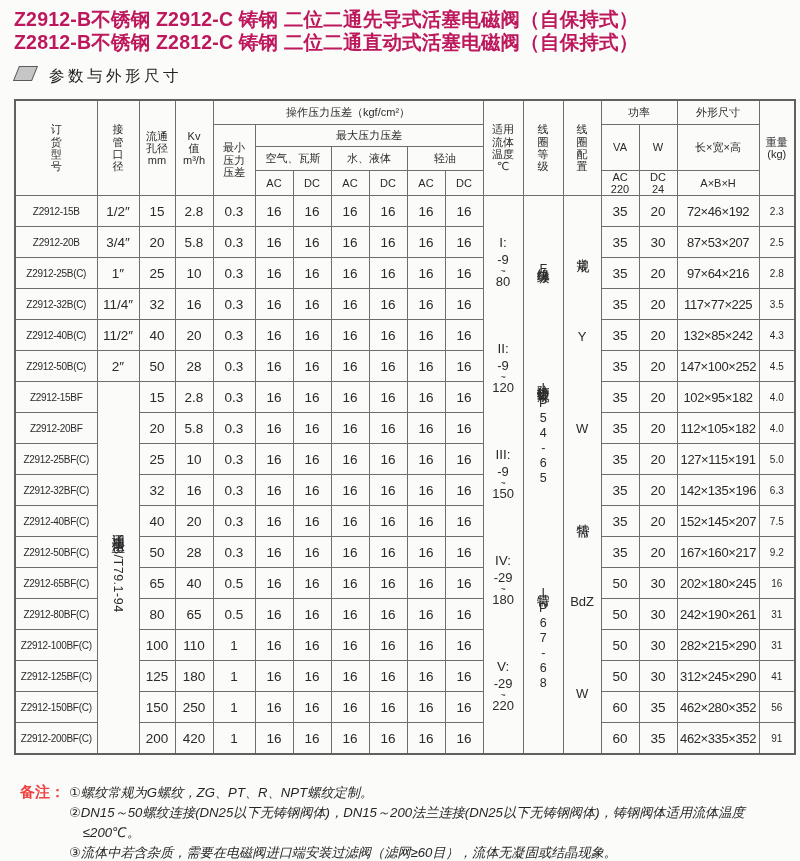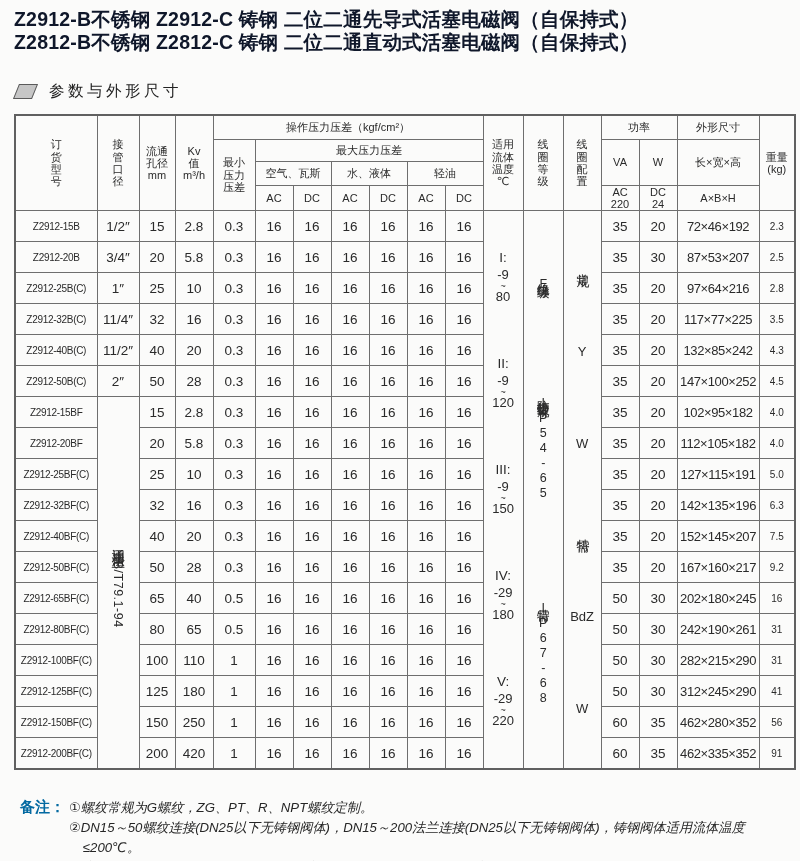--- a/index.html
+++ b/index.html
@@ -16,28 +16,28 @@
     box-sizing: border-box;
     padding: 8px 12px 0 14px;
     overflow: hidden;
   }
   
   .doc-title {
     font-size: 19.5px;
     font-weight: bold;
     line-height: 1.18;
     letter-spacing: 0.2px;
-    color: #0f172a;
+    color: #be185d;
     white-space: nowrap;
   }
   
   .section-header {
     display: flex;
-    align-items: center;
-    margin-top: 27px;
+    align-items: flex-start;
+    margin-top: 12px;
     margin-left: 2px;
   }
   .section-icon {
     width: 17px;
     height: 13px;
     background: #c6c6c6;
     border: 1px solid #5a5a5a;
     transform: skewX(-22deg);
     margin-right: 14px;
   }
@@ -137,21 +137,21 @@
     display: flex;
     margin-top: 28px;
     margin-left: 6px;
     align-items: flex-start;
   }
   .notes-label {
     font-size: 15px;
     font-weight: bold;
     white-space: nowrap;
     margin-right: 4px;
-    color: #0369a1;
+    color: #ef4444;
   }
   .notes-items { font-size: 13.2px; line-height: 1.5; color: #262626; }
   .note-item {
     padding-left: 1.05em;
     text-indent: -1.05em;
     font-style: italic;
   }
 </style>
 </head>
 <body>

